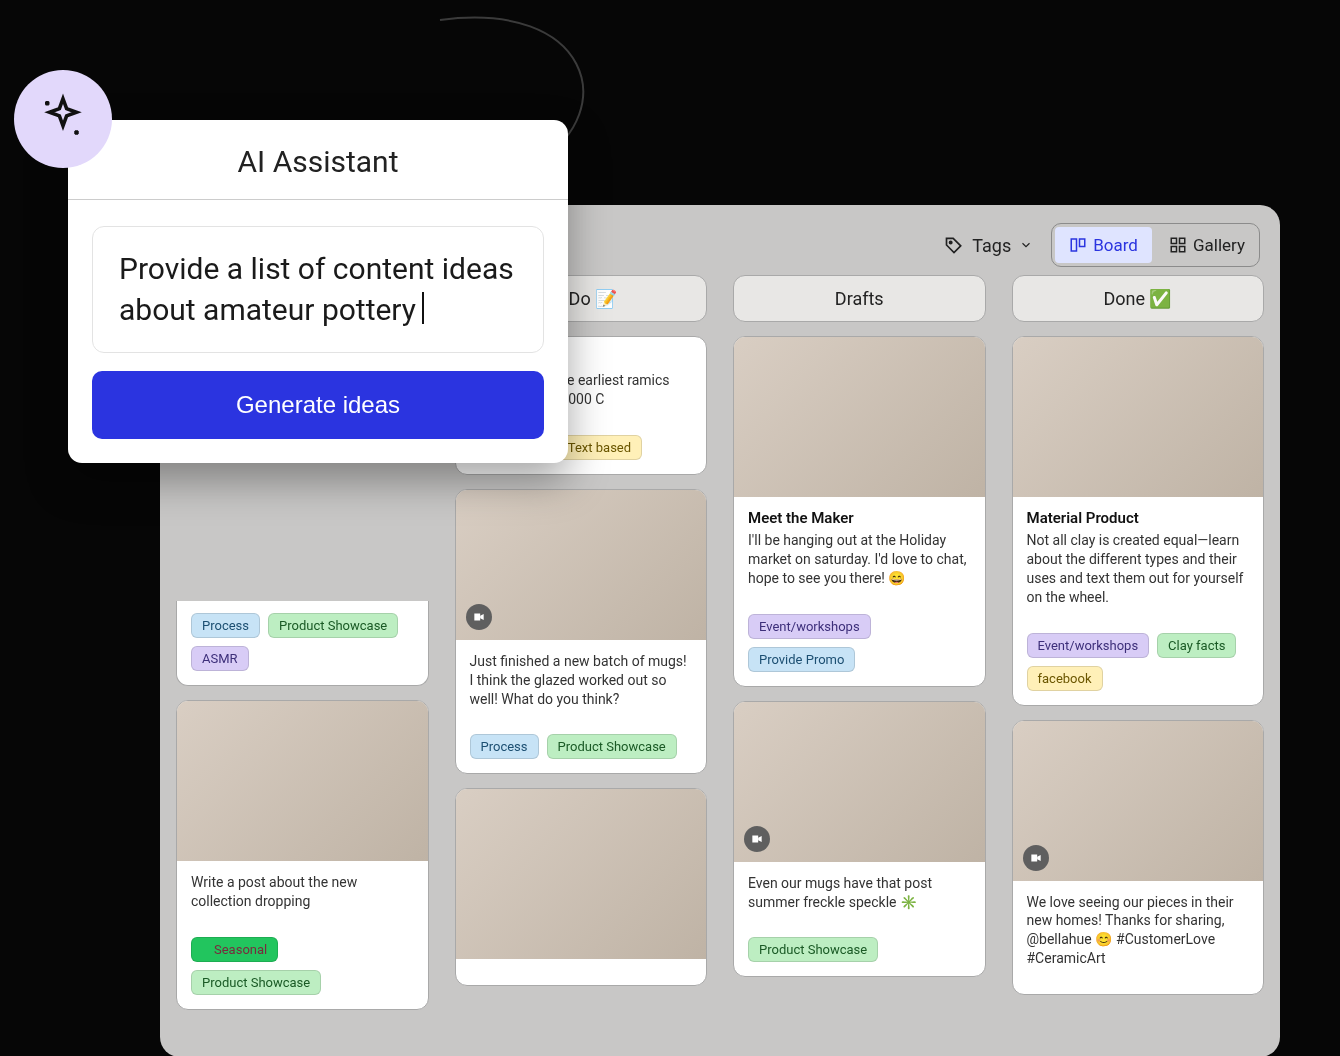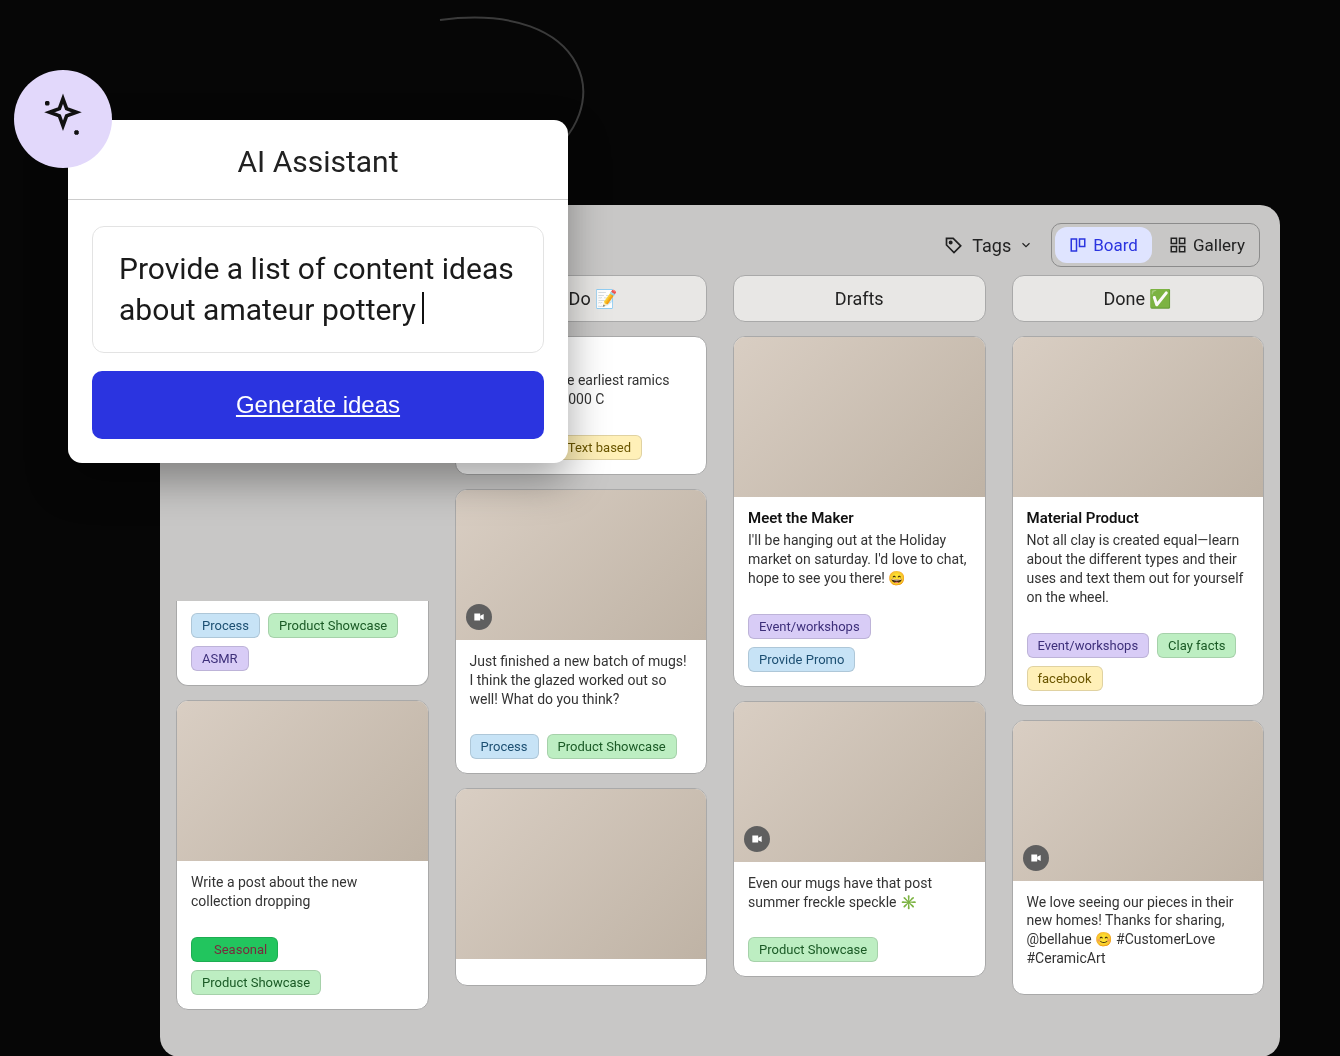--- a/index.html
+++ b/index.html
@@ -57,21 +57,21 @@
     display: flex;
     align-items: center;
     gap: 6px;
     padding: 8px 14px;
     font-size: 17px;
     cursor: pointer;
   }
   .view-toggle .seg.active {
     background: #dfe4ff;
     color: #2b34e0;
-    border-radius: 12px;
+    border-radius: 4px;
     margin: 3px;
     justify-content: flex-end;
   }
   .view-toggle .seg.inactive { color: #222; }
 
   .columns {
     position: absolute;
     top: 70px;
     left: 16px;
     right: 16px;
@@ -166,21 +166,20 @@
   .gen-btn {
     margin-top: 18px;
     width: 100%;
     background: #2b34e0;
     color: #fff;
     border: none;
     border-radius: 10px;
     font-size: 24px;
     padding: 20px 0;
     cursor: pointer;
-    text-decoration: underline;
   }
   .sparkle-badge {
     position: absolute;
     top: 70px; left: 14px;
     width: 98px; height: 98px;
     border-radius: 50%;
     background: #e2d8fb;
     display: flex; align-items: center; justify-content: center;
     z-index: 10;
   }

